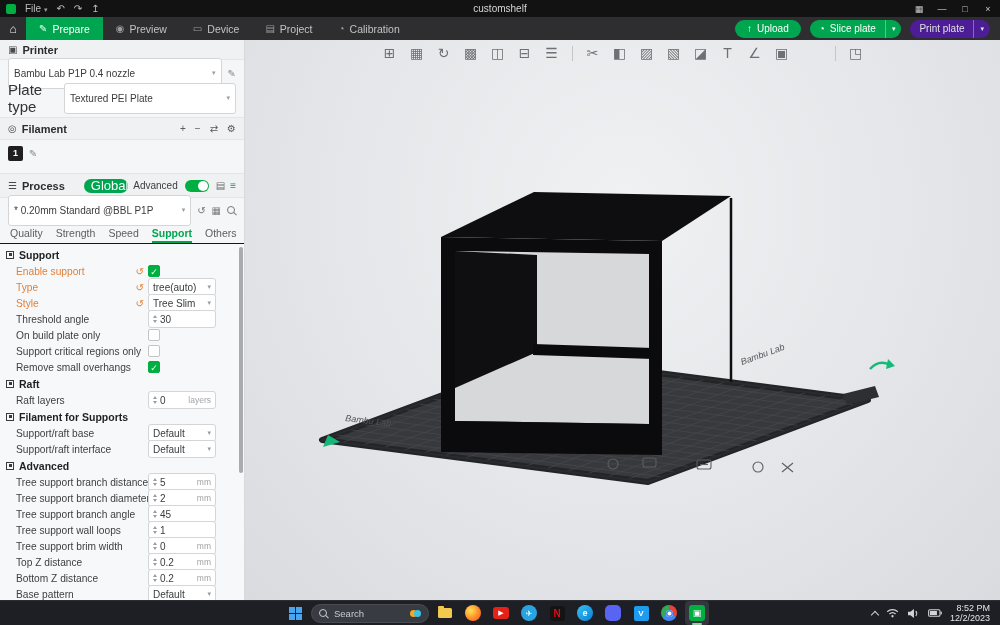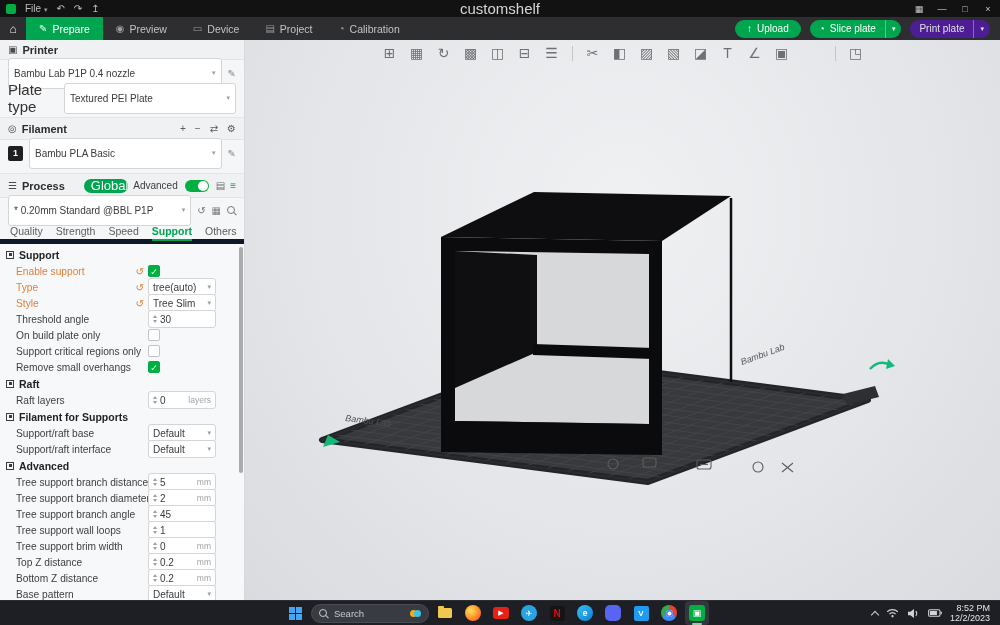--- a/index.html
+++ b/index.html
@@ -6,21 +6,21 @@
 html,body{width:1000px;height:625px;overflow:hidden}
 body{font-family:"Liberation Sans","DejaVu Sans",sans-serif;background:#000;color:#333}
 #app{position:relative;width:1000px;height:625px;display:flex;flex-direction:column}
 
 
 #titlebar{height:17px;background:#121212;display:flex;align-items:center;padding:0 6px;position:relative;flex:0 0 17px}
 .tb-left{display:flex;align-items:center;gap:9px;z-index:1}
 .applogo{width:10px;height:10px;background:#00ae42;border-radius:2px}
 .tb-ic{color:#bdbdbe;font-size:10px;line-height:17px}
 .tb-caret{font-size:7px;color:#9a9a9a}
-#tb-title{position:absolute;left:0;right:0;text-align:center;font-size:15px;color:#d5d5d6}
+#tb-title{position:absolute;left:0;right:0;text-align:center;font-size:10px;color:#d5d5d6}
 .tb-right{margin-left:auto;display:flex;align-items:center;gap:11px;z-index:1}
 .winbtn{font-size:9px;color:#c7c7c8;width:12px;text-align:center}
 
 
 #nav{height:23px;background:#2e2e31;display:flex;align-items:center;padding-right:10px;flex:0 0 23px}
 .home{width:26px;height:23px;display:flex;align-items:center;justify-content:center;color:#e9e9ea;font-size:12px}
 .ntab{display:flex;align-items:center;gap:5px;height:23px;padding:0 13px;color:#c2c3c5;font-size:10.5px}
 .ntab .nic{font-size:10px;color:#9c9da0}
 .ntab.active{background:#00a64f;color:#fff}
 .ntab.active .nic{color:#eafff2}
@@ -56,21 +56,21 @@
 .seg-off{background:#4c7259;color:#d3e7db;display:flex;align-items:center;padding:0 7px}
 .adv{margin-left:auto;font-size:10px;color:#3c3d3f}
 .tog{width:24px;height:12px;border-radius:6px;background:#00ae42;position:relative;margin:0 2px;flex:0 0 24px}
 .tog::after{content:"";position:absolute;right:1px;top:1px;width:10px;height:10px;border-radius:50%;background:#fff}
 .hic{font-size:10px;color:#6a6b6d}
 .hic.green{color:#00a64f}
 .pic{color:#77787a;font-size:10px}
 .mag{position:relative;width:9px;height:9px;flex:0 0 9px}
 .mag::before{content:"";position:absolute;left:0;top:0;width:6px;height:6px;border:1.2px solid #77787a;border-radius:50%}
 .mag::after{content:"";position:absolute;left:6.5px;top:6.5px;width:4px;height:1.3px;background:#77787a;transform:rotate(45deg);transform-origin:0 0}
-.ptabs{display:flex;align-items:center;gap:13px;padding:0 10px;height:22px;border-bottom:5px solid #0f172a;font-size:10.5px;color:#5c5d5f;flex:0 0 22px}
+.ptabs{display:flex;align-items:center;gap:13px;padding:0 10px;height:22px;border-bottom:1px solid #0f172a;font-size:10.5px;color:#5c5d5f;flex:0 0 22px}
 .ptab.active{color:#00a64f;font-weight:bold;position:relative}
 .ptab.active::after{content:"";position:absolute;left:0;right:0;bottom:-4px;height:2px;background:#00a64f}
 
 
 #params{flex:1;position:relative;padding-top:2px;background:#f7f8f9;overflow:hidden}
 .prow{display:flex;align-items:center;height:16px;padding:0 28px 0 16px}
 .prow.ph{height:17px;padding-left:6px;gap:5px}
 .sqico{width:8px;height:8px;border:1px solid #3a3b3d;position:relative;flex:0 0 8px}
 .sqico::after{content:"";position:absolute;inset:1.5px;background:#3a3b3d}
 .ph-t{font-weight:bold;font-size:10.5px;color:#1f2022}
@@ -224,24 +224,20 @@
         <span class="shead-t">Filament</span>
         <div class="hicons">
           <span>+</span>
           <span>−</span>
           <span>⇄</span>
           <span>⚙</span>
         </div>
       </div>
       <div class="srow h26">
         <span class="slot">1</span>
-        <div class="field big">
-            <span class="val">Bambu PLA Basic</span>
-            <span class="car">▾</span>
-          </div>
         <span class="edit">✎</span>
       </div>
       <div class="sdiv"></div>
 
       <div class="shead h24">
         <span class="shead-ic">☰</span>
         <span class="shead-t">Process</span>
         <div class="seg">
           <span class="seg-on">Global</span>
           <span class="seg-off">Objects</span>

